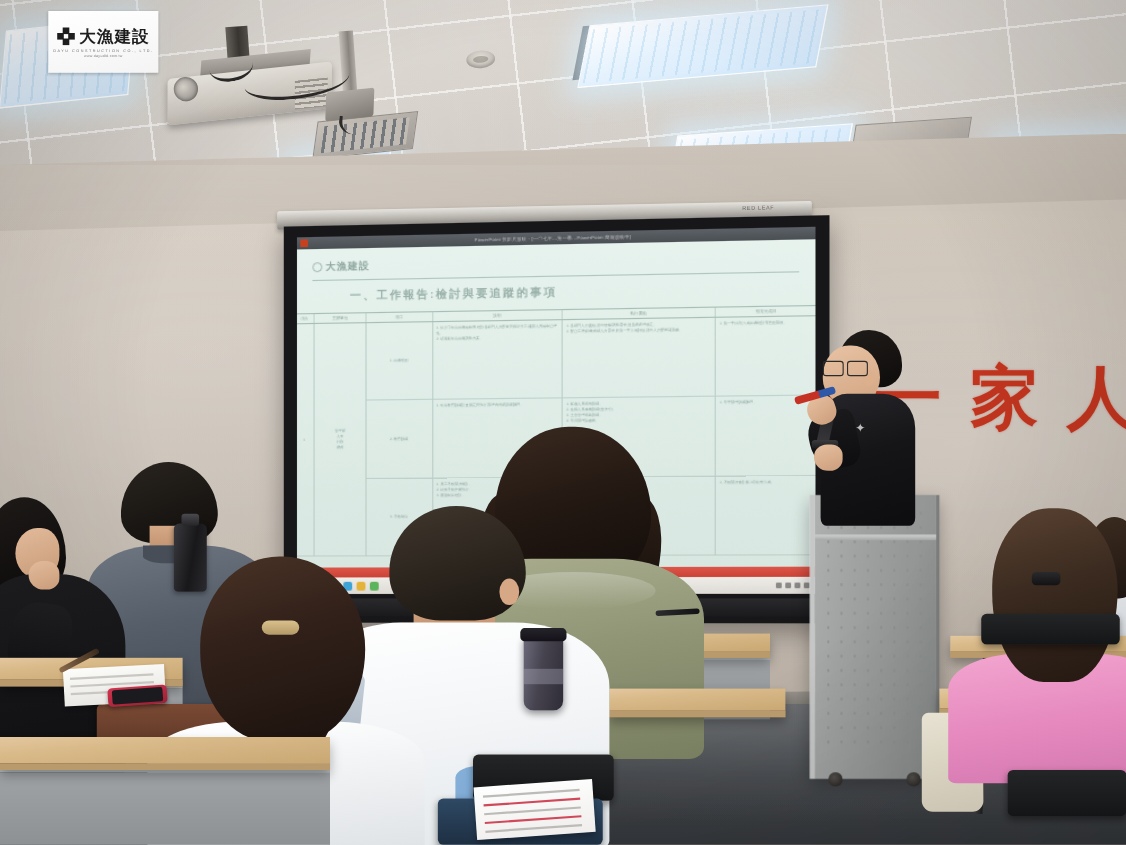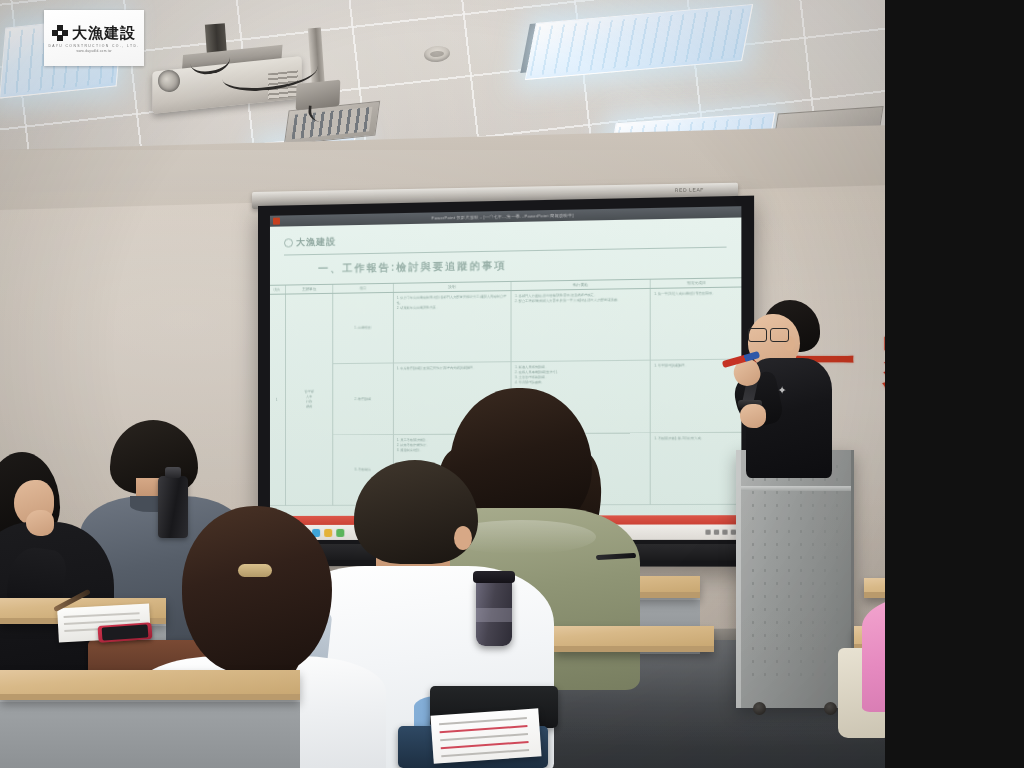--- a/index.html
+++ b/index.html
@@ -1,21 +1,21 @@
 <!DOCTYPE html>
 <html><head>
 <meta charset="utf-8">
 <title>Classroom Presentation Photo</title>
 <style>
   * { margin:0; padding:0; box-sizing:border-box; }
   html,body { background:#111; }
   body { font-family:"Liberation Sans", sans-serif; }
 
   #scene {
-    position:relative; width:885px; height:768px; overflow:hidden;
+    position:relative; width:1024px; height:768px; overflow:hidden;
     background:#b9b2ab;
   }
 
   
   .ceiling {
     position:absolute; left:0; top:0; width:1024px; height:200px;
     background:linear-gradient(175deg,#d8d3cc 0%,#cfc9c2 45%,#c3bdb6 100%);
     overflow:hidden;
   }
   .ceil-tile-grid {

